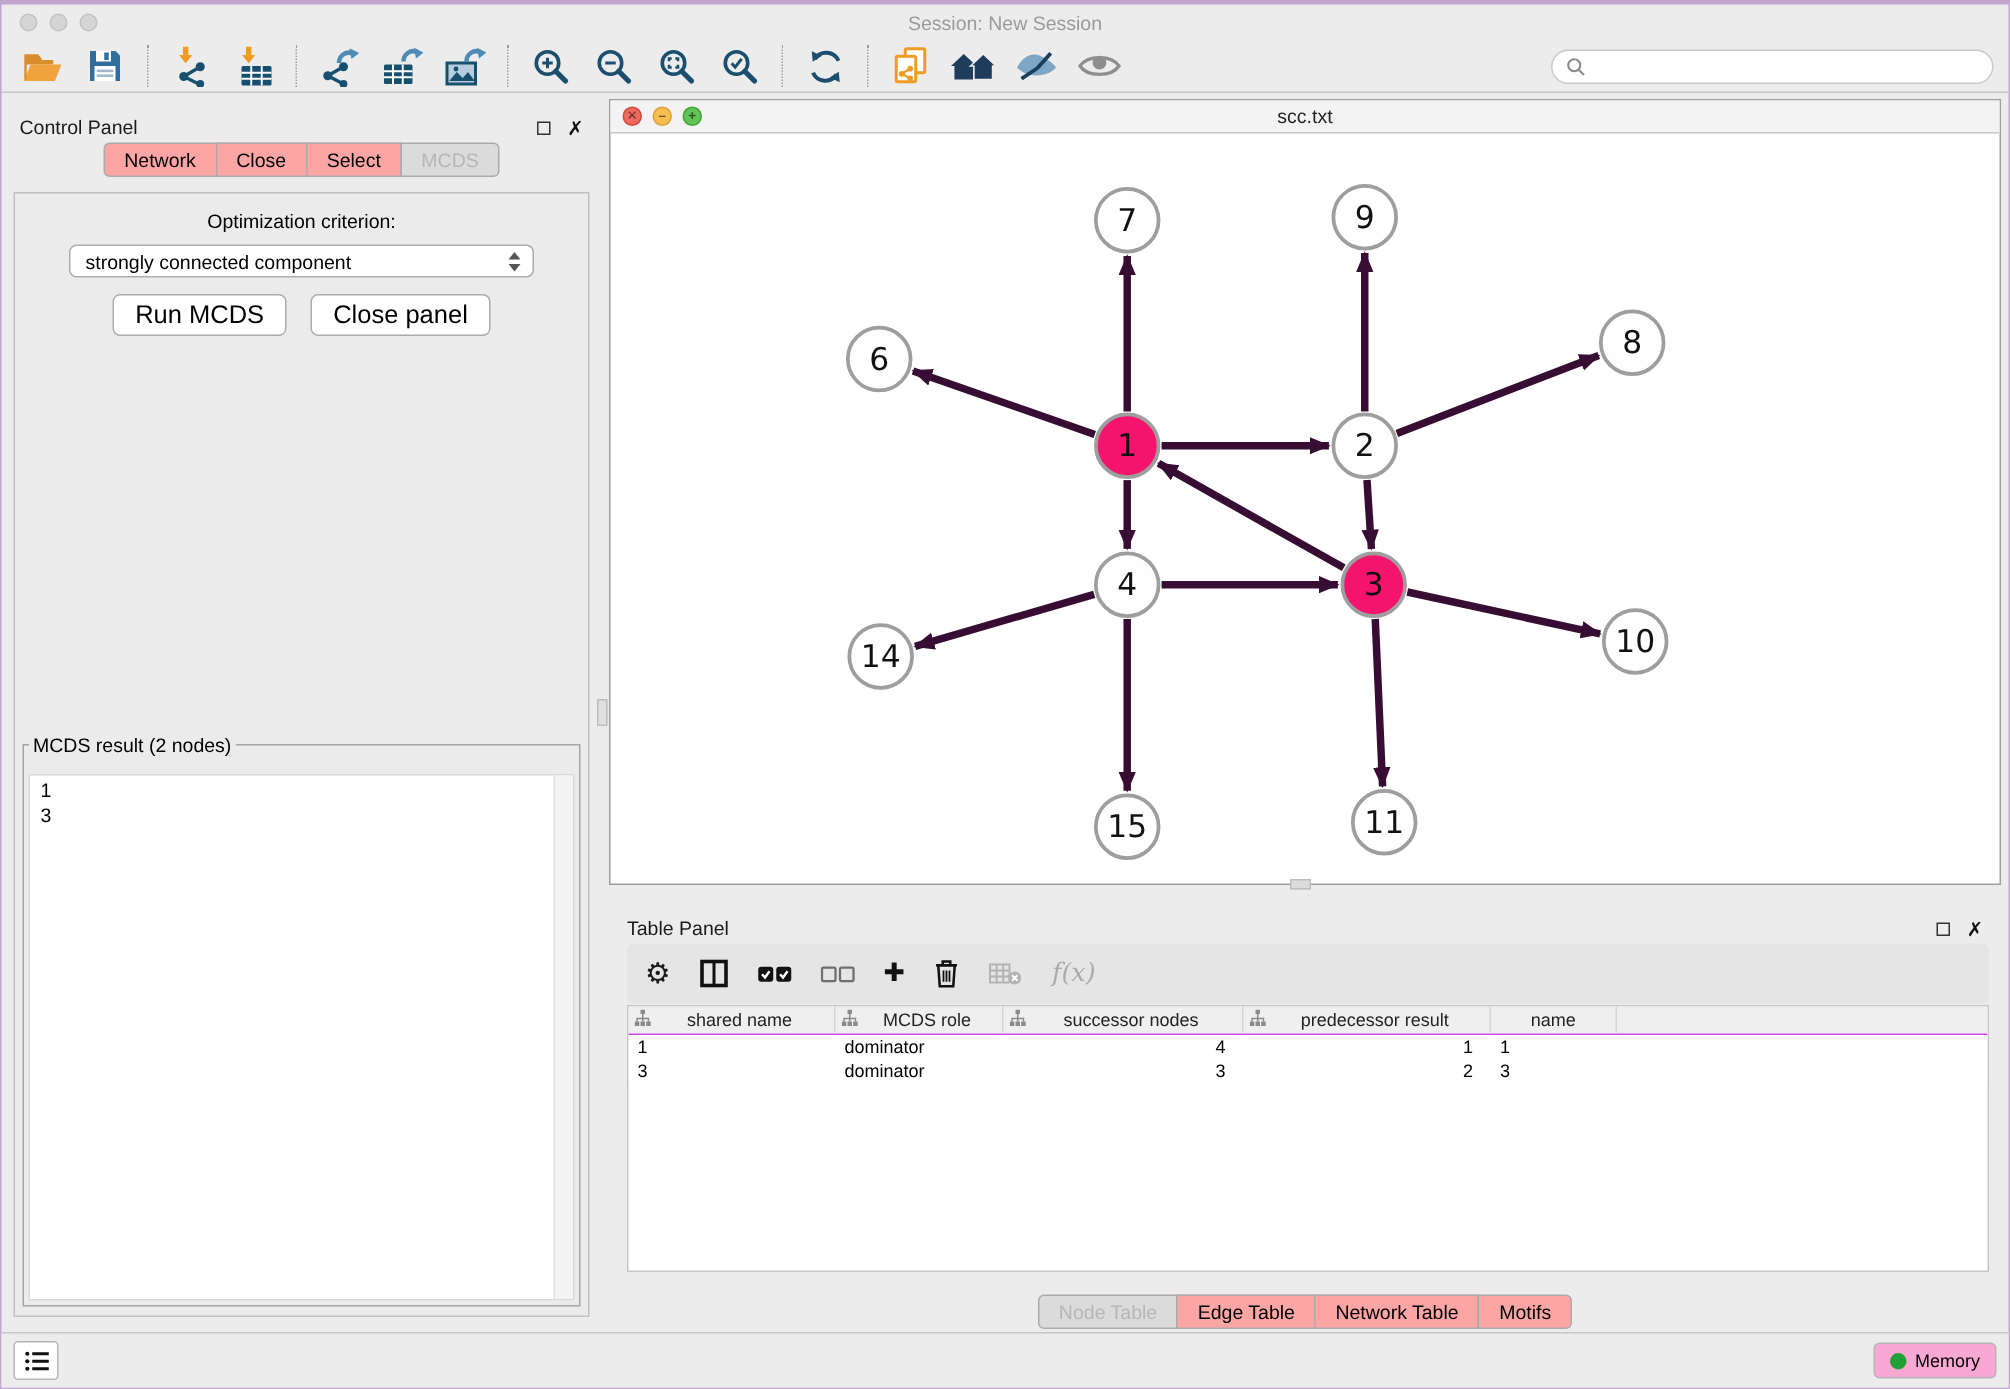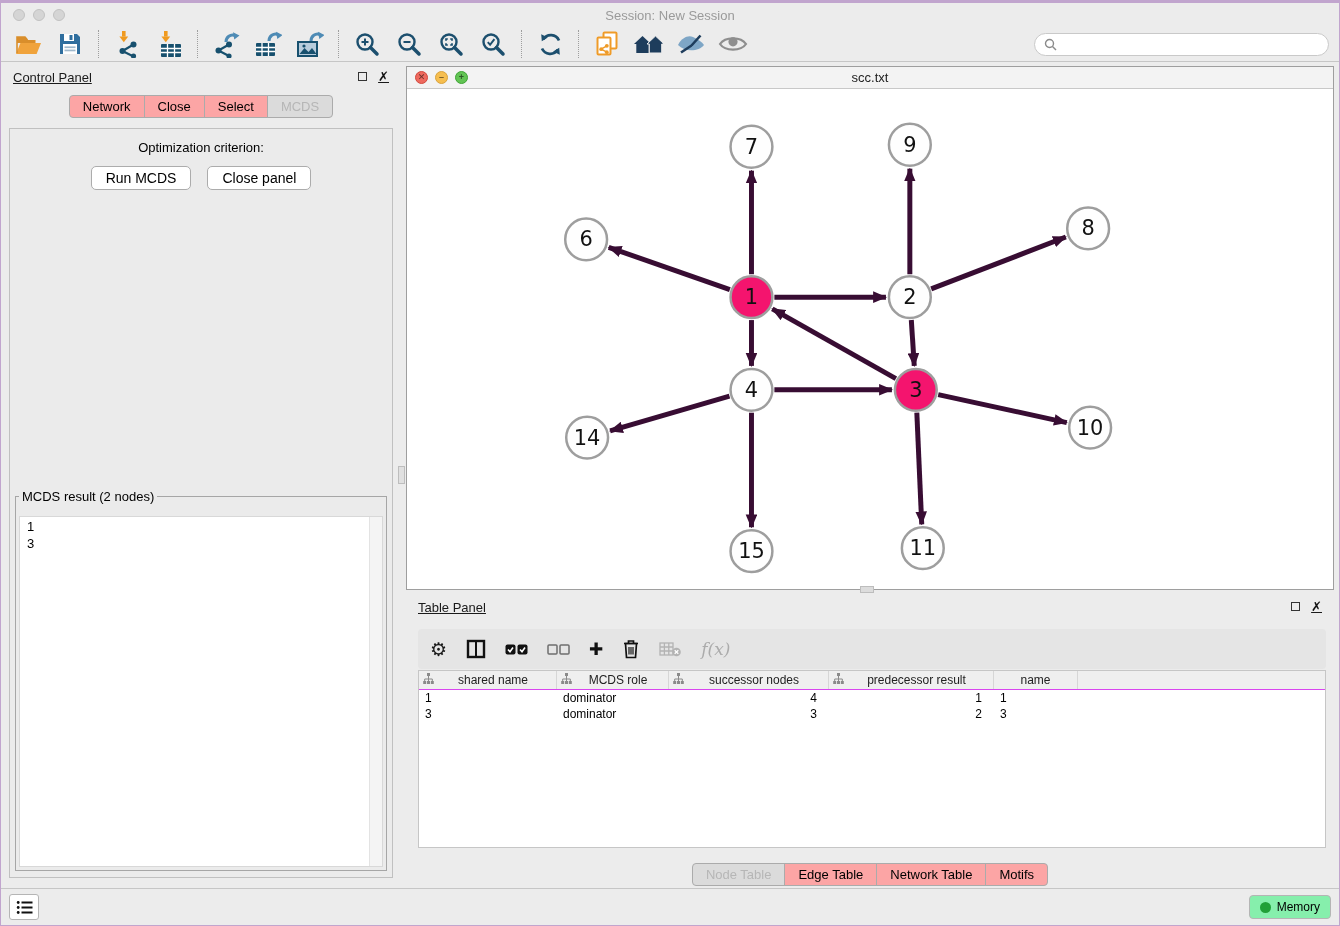--- a/index.html
+++ b/index.html
@@ -24,38 +24,38 @@
   .sep { width:0; height:28px; border-left:1px dotted #9E9E9E; margin:0 7px; }
   .search-box { position:absolute; right:10px; top:6px; width:295px; height:23px; background:#fff;
     border:1px solid #C9C9C9; border-radius:12px; display:flex; align-items:center; padding:0 9px; gap:5px; }
   .search-box input { border:none; outline:none; flex:1; font-size:13px; background:transparent; font-family:inherit; }
 
   
   .main { position:absolute; top:59px; bottom:37px; left:0; right:0; }
 
   
   .control-panel { position:absolute; left:0; top:0; width:400px; height:100%; }
-  .panel-hd { height:30px; display:flex; align-items:flex-start; padding:8px 12px 0 12px; font-size:13px; color:#1A1A1A;text-decoration:underline; }
+  .panel-hd { height:30px; display:flex; align-items:flex-end; padding:8px 12px 0 12px; font-size:13px; color:#1A1A1A; }
   .hd-icons { margin-left:auto; display:flex; gap:11px; align-items:center; }
   .float-ic { width:9px; height:9px; border:1.5px solid #333; background:transparent; }
   .close-ic { font-size:13px; font-weight:bold; color:#111; line-height:1; }
   .tabrow { display:flex; justify-content:center; margin-top:3px; position:relative; z-index:2; }
   .tab { font-size:13px; padding:3px 13px; background:#fca5a5; border:1px solid #ABABAB; margin-left:-1px; color:#000; white-space:nowrap; }
   .tab:first-child { border-radius:4px 0 0 4px; margin-left:0; }
   .tab:last-child { border-radius:0 4px 4px 0; }
   .tab.active { background:#DBDBDB; color:#B6B6B6; }
   .cp-content { position:absolute; left:8px; right:8px; top:66px; bottom:10px; border:1px solid #C0C0C0; background:#EBEBEB; }
   .opt-label { text-align:center; font-size:13px; margin-top:11px; color:#000; }
   .select-box { margin:8px 36px 0 36px; height:22px; background:#fff; border:1px solid #ACACAC; border-radius:5px;
     display:flex; align-items:center; padding:0 6px 0 10px; font-size:13px; }
   .stepper { margin-left:auto; width:13px; display:flex; flex-direction:column; align-items:center; gap:3px; }
   .tri-up { width:0; height:0; border-left:4px solid transparent; border-right:4px solid transparent; border-bottom:5px solid #555; }
   .tri-dn { width:0; height:0; border-left:4px solid transparent; border-right:4px solid transparent; border-top:5px solid #555; }
   .btnrow { display:flex; justify-content:center; gap:16px; margin-top:11px; }
-  .btn { font-size:14px; padding:3px 14px; background:#fff; border:1px solid #ACACAC; border-radius:5px; color:#000; font-family:inherit; }
+  .btn { font-size:17px; padding:3px 14px; background:#fff; border:1px solid #ACACAC; border-radius:5px; color:#000; font-family:inherit; }
   fieldset.result { position:absolute; left:5px; right:5px; top:360px; bottom:6px; border:1px solid #A6A6A6; margin:0; padding:0; background:#EBEBEB; }
   fieldset.result legend { font-size:13px; color:#000; margin-left:3px; padding:0 3px; }
   .result-box { position:absolute; left:3px; right:3px; top:12px; bottom:3px; background:#fff; border:1px solid #D8D8D8; }
   .vtrack { position:absolute; right:0; top:0; bottom:0; width:13px; background:#F4F4F4; border-left:1px solid #E3E3E3; }
   .result-lines { font-size:13px; color:#000; padding:1px 7px; line-height:17px; }
   .split-grip { position:absolute; left:397px; top:404px; width:7px; height:18px; background:#E0E0E0; border:1px solid #BDBDBD; }
 
   
   .right-col { position:absolute; left:405px; top:4px; width:928px; }
   .net-window { height:524px; background:#fff; border:1px solid #9E9E9E; position:relative; }
@@ -82,21 +82,21 @@
   .th { border-right:1px solid #D6D6D6; display:flex; align-items:center; font-size:12px; color:#222; padding-left:4px; }
   .th .lbl { flex:1; text-align:center; padding-right:4px; }
   .tr { display:flex; height:16px; background:#fff; }
   .td { font-size:12px; color:#000; display:flex; align-items:center; padding:0 6px; overflow:hidden; white-space:nowrap; }
   .td.r { justify-content:flex-end; padding-right:12px; }
   .tp-tabs { position:absolute; bottom:2px; left:0; right:0; display:flex; justify-content:center; }
 
   
   .statusbar { position:absolute; bottom:0; left:0; right:0; height:37px; border-top:1px solid #C6C6C6; display:flex; align-items:center; padding:0 8px; background:#ECECEC; }
   .list-btn { width:30px; height:26px; background:#fff; border:1px solid #B5B5B5; border-radius:3px; display:flex; align-items:center; justify-content:center; }
-  .mem-btn { margin-left:auto; height:24px; background:#86efac; border:1px solid #B5B5B5; border-radius:4px; display:flex; align-items:center; gap:6px; padding:0 10px; font-size:12px; color:#000;justify-content:space-between; }
+  .mem-btn { margin-left:auto; height:24px; background:#f9a8d4; border:1px solid #B5B5B5; border-radius:4px; display:flex; align-items:center; gap:6px; padding:0 10px; font-size:12px; color:#000;justify-content:space-between; }
   .mem-dot { width:11px; height:11px; border-radius:50%; }
 </style>
 </head>
 <body>
 
 <div class="window">
 
   <div class="titlebar">
     <div class="tl-group">
       <span class="tl"></span>
@@ -269,20 +269,27 @@
         </span>
       </div>
       <div class="tabrow" id="cp-tabs">
           <span class="tab">Network</span>
           <span class="tab">Close</span>
           <span class="tab">Select</span>
           <span class="tab active">MCDS</span>
         </div>
       <div class="cp-content">
         <div class="opt-label">Optimization criterion:</div>
+        <div class="select-box">
+          <span>strongly connected component</span>
+          <span class="stepper">
+              <span class="tri-up"></span>
+              <span class="tri-dn"></span>
+            </span>
+        </div>
         <div class="btnrow">
           <button class="btn">Run MCDS</button>
           <button class="btn">Close panel</button>
         </div>
         <fieldset class="result">
           <legend>MCDS result (2 nodes)</legend>
           <div class="result-box">
             <div class="result-lines" id="result-lines">
                 <div>1</div>
                 <div>3</div>

